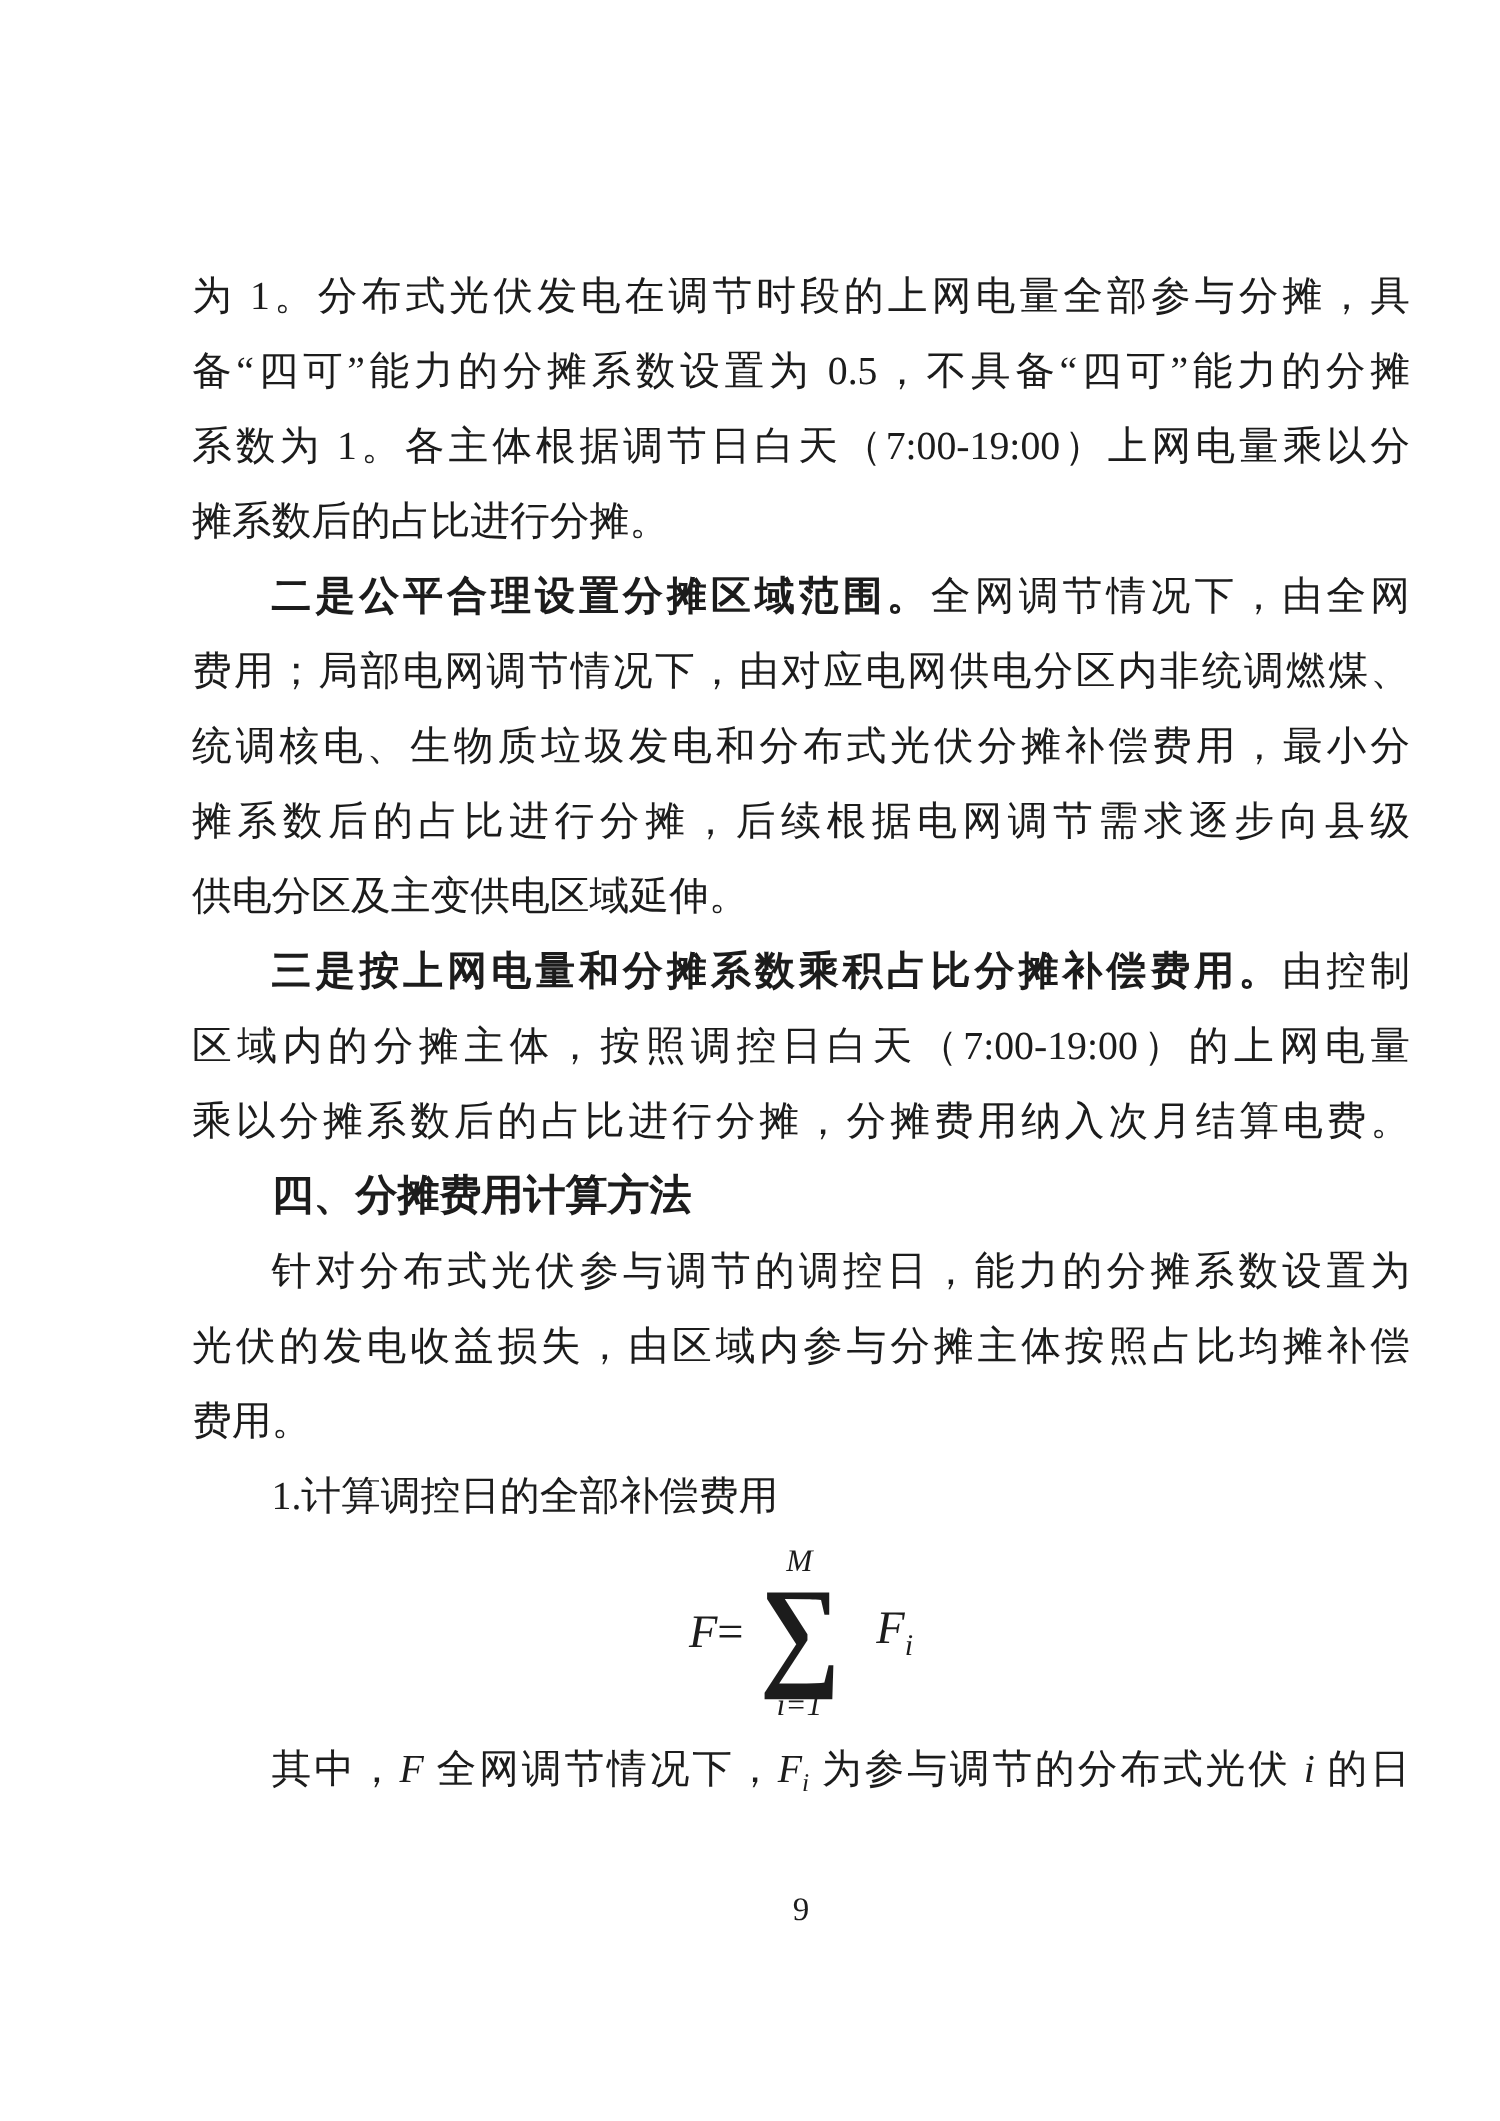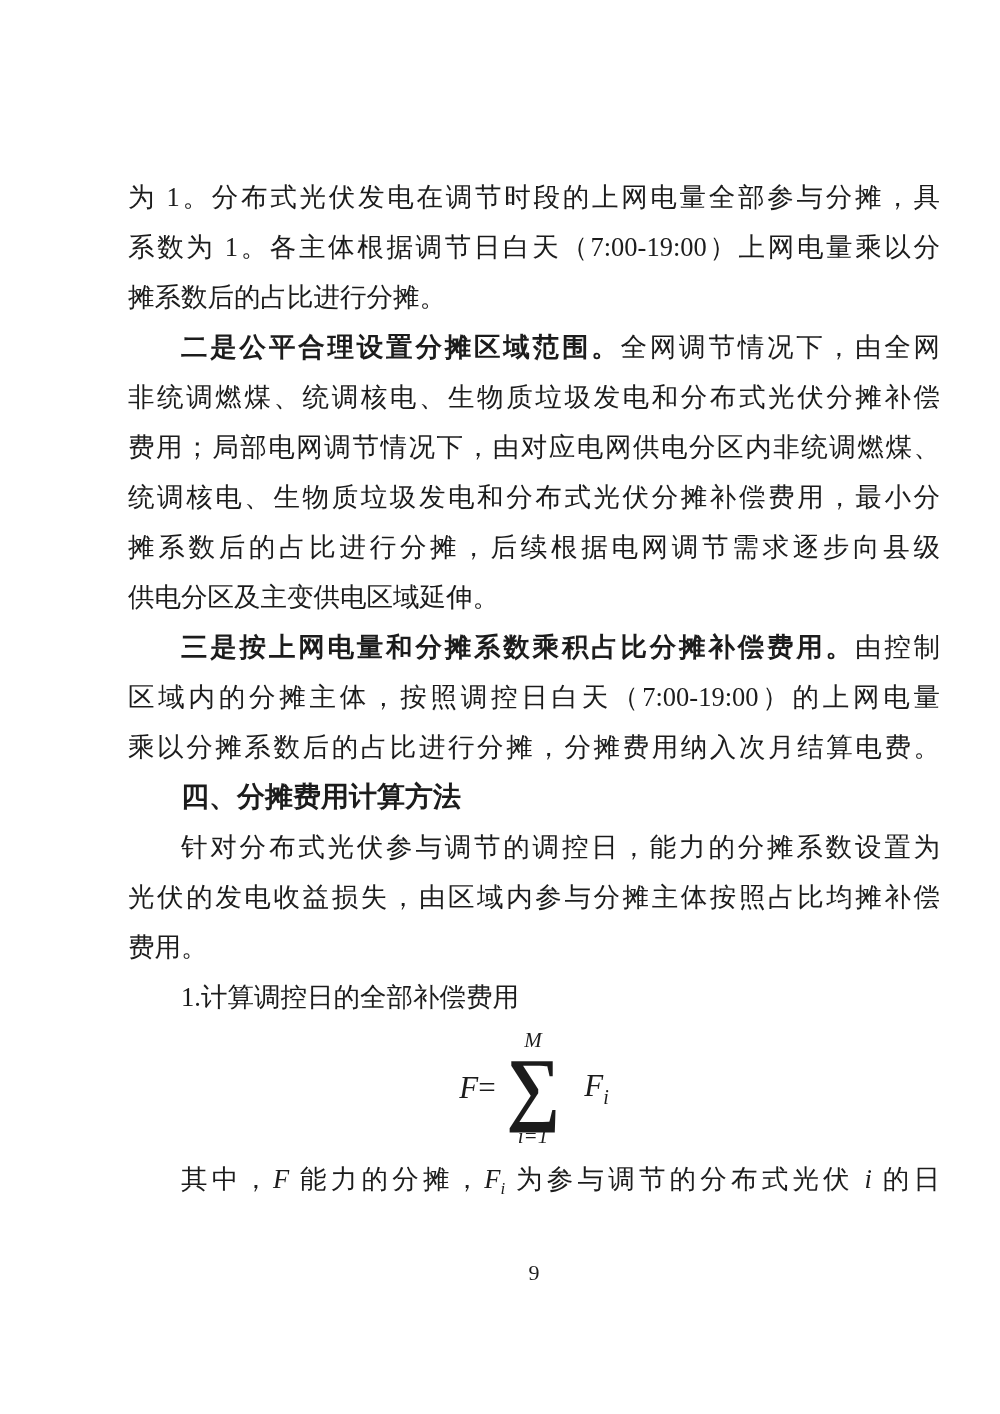--- a/index.html
+++ b/index.html
@@ -79,27 +79,27 @@
     font-size:22px;
   }
 </style>
 </head>
 <body>
 
 <div class="page">
 
   <div>
     <div class="line">为 1。分布式光伏发电在调节时段的上网电量全部参与分摊，具</div>
+    <div class="line">备“四可”能力的分摊系数设置为 0.5，不具备“四可”能力的分摊</div>
     <div class="line">系数为 1。各主体根据调节日白天（7:00-19:00）上网电量乘以分</div>
     <div class="line last">摊系数后的占比进行分摊。</div>
   </div>
 
   <div>
     <div class="line indent"><span class="bold">二是公平合理设置分摊区域范围。</span><span>全网调节情况下，由全网</span></div>
-    <div class="line">非统调燃煤、统调核电、生物质垃圾发电和分布式光伏分摊补偿</div>
     <div class="line">费用；局部电网调节情况下，由对应电网供电分区内非统调燃煤、</div>
     <div class="line">统调核电、生物质垃圾发电和分布式光伏分摊补偿费用，最小分</div>
     <div class="line">摊系数后的占比进行分摊，后续根据电网调节需求逐步向县级</div>
     <div class="line last">供电分区及主变供电区域延伸。</div>
   </div>
 
   <div>
     <div class="line indent"><span class="bold">三是按上网电量和分摊系数乘积占比分摊补偿费用。</span><span>由控制</span></div>
     <div class="line">区域内的分摊主体，按照调控日白天（7:00-19:00）的上网电量</div>
     <div class="line">乘以分摊系数后的占比进行分摊，分摊费用纳入次月结算电费。</div>
@@ -118,19 +118,19 @@
   <div class="formula">
     <span class="f-lhs"><span class="f-var">F</span><span>=</span></span>
     <span class="sigma-col">
       <span class="sigma-limit">M</span>
       <span class="sigma-sym">∑</span>
       <span class="sigma-limit">i=1</span>
     </span>
     <span class="f-term"><span class="f-var">F</span><span class="f-sub">i</span></span>
   </div>
 
-  <div class="line indent"><span>其中，</span><span class="it">F</span><span> 能力的分摊，</span><span class="it">F</span><sub class="inline-sub">i</sub><span> 为参与调节的分布式光伏 </span><span class="it">i</span><span> 的日</span></div>
+  <div class="line indent"><span>其中，</span><span class="it">F</span><span> 全网调节情况下，</span><span class="it">F</span><sub class="inline-sub">i</sub><span> 为参与调节的分布式光伏 </span><span class="it">i</span><span> 的日</span></div>
 
   <div class="footer">
     <span>9</span>
   </div>
 
 </div>
 
 </body></html>

